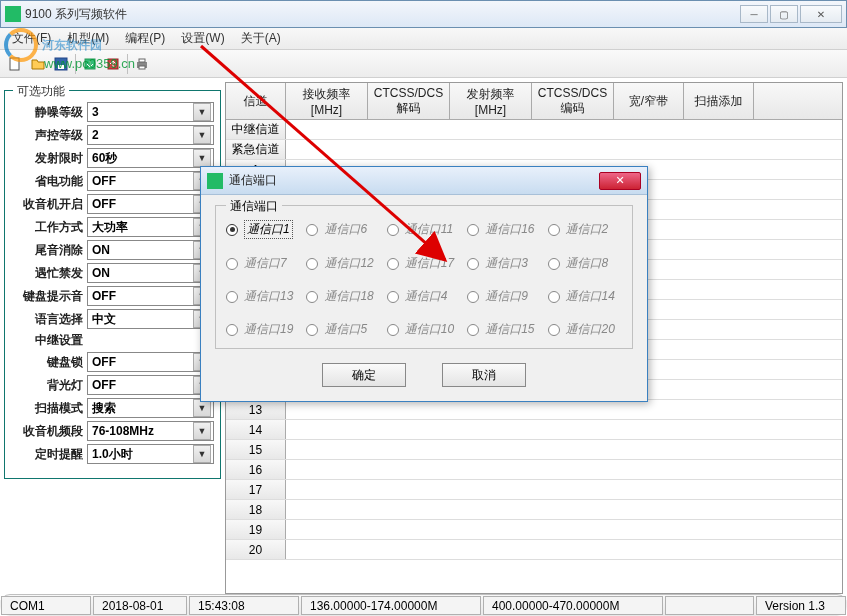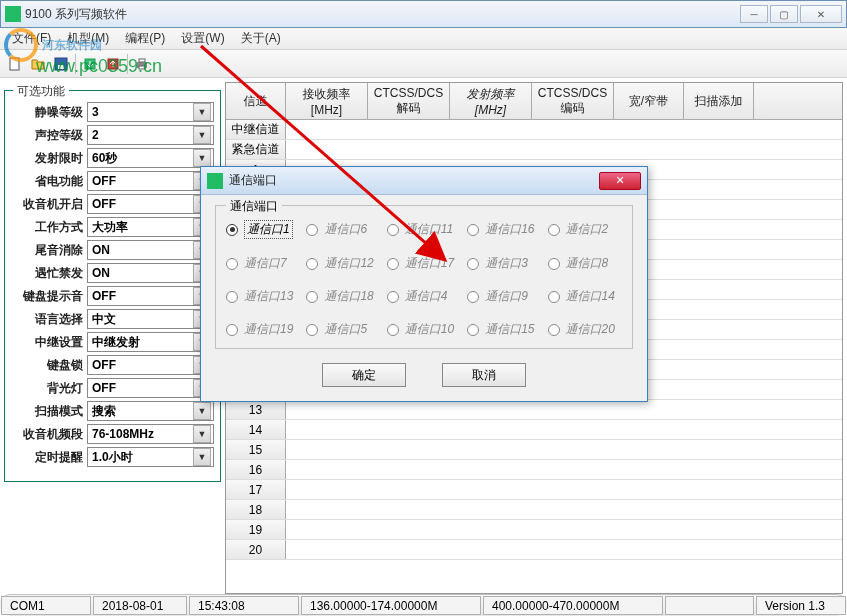--- a/index.html
+++ b/index.html
@@ -27,21 +27,21 @@
 .form-row { display: flex; align-items: center; margin: 3px 0; font-weight: bold; }
 .form-label { width: 76px; text-align: right; padding-right: 4px; color: #222; }
 .form-select { flex: 1; height: 20px; border: 1px solid #888; background: #fff; display: flex; align-items: center; padding: 0 4px; position: relative; }
 .form-select::after { content: "▼"; position: absolute; right: 2px; font-size: 9px; color: #333; background: linear-gradient(#f0f0f0,#d8d8d8); width: 16px; height: 16px; display: flex; align-items: center; justify-content: center; border: 1px solid #aaa; }
 
 .right-panel { flex: 1; padding: 4px 4px 4px 0; display: flex; flex-direction: column; }
 .grid-container { border: 1px solid #999; flex: 1; overflow: hidden; background: #fff; position: relative; }
 .grid-header { display: flex; background: linear-gradient(#f8f8f8,#e8e8e8); border-bottom: 1px solid #aaa; }
 .gh-cell { border-right: 1px solid #aaa; padding: 4px 2px; text-align: center; display: flex; flex-direction: column; justify-content: center; height: 36px; color: #222; }
 .gh-corner { width: 60px; }
-.gh-c1 { width: 82px; } .gh-c2 { width: 82px; } .gh-c3 { width: 82px; font-style: italic; } .gh-c4 { width: 82px; } .gh-c5 { width: 70px; } .gh-c6 { width: 70px; }
+.gh-c1 { width: 82px; } .gh-c2 { width: 82px; } .gh-c3 { width: 82px; } .gh-c4 { width: 82px; } .gh-c5 { width: 70px; } .gh-c6 { width: 70px; }
 .grid-body { }
 .gb-row { display: flex; border-bottom: 1px solid #ddd; height: 20px; }
 .gb-rowhead { width: 60px; background: linear-gradient(#f8f8f8,#e8e8e8); border-right: 1px solid #aaa; display: flex; align-items: center; justify-content: center; }
 
 .statusbar { height: 22px; background: linear-gradient(#f8f8f8,#e8e8e8); border-top: 1px solid #c0c0c0; display: flex; align-items: stretch; position: absolute; bottom: 0; left: 0; right: 0; border-radius: 10px; }
 .sb-cell { border: 1px solid #b0b0b0; padding: 2px 8px; display: flex; align-items: center; margin: 1px; background: #f4f4f4; }
 
 
 .dialog { position: absolute; left: 200px; top: 166px; width: 448px; background: #f0f0f0; border: 1px solid #3a80c0; box-shadow: 2px 2px 8px rgba(0,0,0,0.3); }
 .dlg-titlebar { height: 28px; background: linear-gradient(#e8f0fb,#c8dcf0); display: flex; align-items: center; padding: 0 6px; border-bottom: 1px solid #a8c0d8; }
@@ -57,21 +57,21 @@
 .radio { width: 12px; height: 12px; border: 1px solid #888; border-radius: 50%; display: inline-flex; align-items: center; justify-content: center; background: #fff; }
 .port-opt.enabled .radio { border-color: #333; }
 .radio.checked::after { content: ""; width: 5px; height: 5px; background: #333; border-radius: 50%; }
 .port-label.boxed { border: 1px dotted #555; padding: 0 2px; }
 .dlg-btns { display: flex; justify-content: center; gap: 36px; margin-top: 14px; }
 .dlg-btn { width: 84px; height: 24px; border: 1px solid #888; background: linear-gradient(#fafafa,#e4e4e4); cursor: pointer; }
 
 
 .watermark { position: absolute; left: 4px; top: 28px; font-size: 26px; font-weight: bold; color: rgba(0,120,200,0.5); pointer-events: none; display: flex; align-items: center; }
 .wm-logo { width: 34px; height: 34px; border: 4px solid rgba(255,150,0,0.7); border-radius: 50%; border-left-color: rgba(0,120,200,0.7); margin-right: 4px; }
-.wm-sub { position: absolute; left: 36px; top: 56px; font-size: 18px; color: rgba(0,150,50,0.8); pointer-events: none; }
+.wm-sub { position: absolute; left: 44px; top: 56px; font-size: 13px; color: rgba(0,150,50,0.8); pointer-events: none; }
 .arrow-svg { position: absolute; left: 195px; top: 40px; pointer-events: none; }
 </style>
 </head>
 <body>
 
 <div class="titlebar">
   <span class="tb-icon"></span>
   <span class="tb-title">9100 系列写频软件</span>
   <div class="win-btns">
     <div class="win-btn">─</div>
@@ -189,23 +189,20 @@
             </div>
           </div>
           <div class="form-row">
             <div class="form-label">语言选择</div>
    <div class="form-select">
               <span>中文</span>
             </div>
           </div>
           <div class="form-row">
             <div class="form-label">中继设置</div>
-   <div class="form-select">
-              <span>中继发射</span>
-            </div>
           </div>
           <div class="form-row">
             <div class="form-label">键盘锁</div>
    <div class="form-select">
               <span>OFF</span>
             </div>
           </div>
           <div class="form-row">
             <div class="form-label">背光灯</div>
    <div class="form-select">

